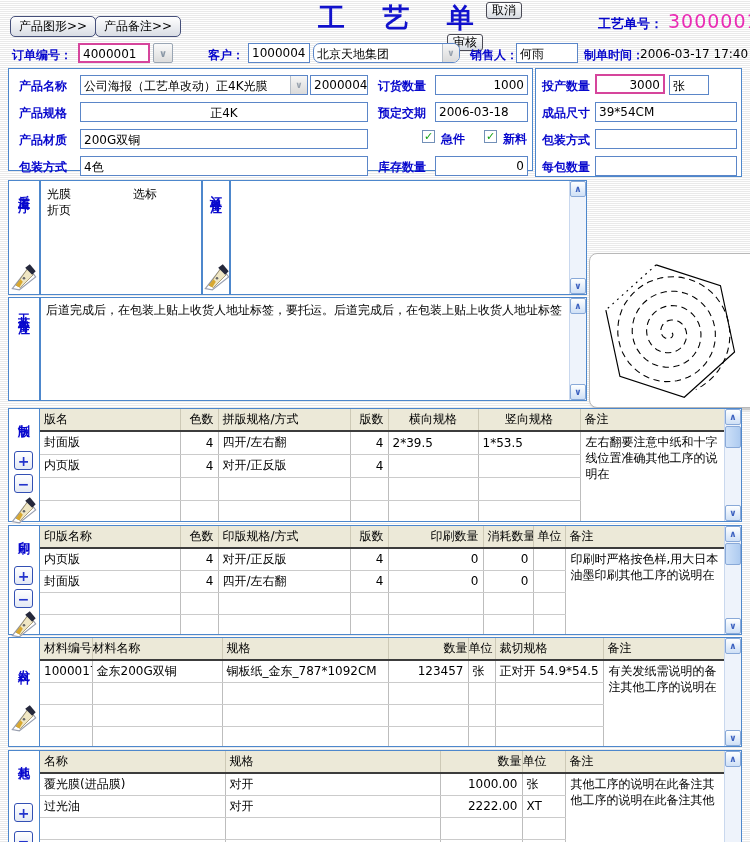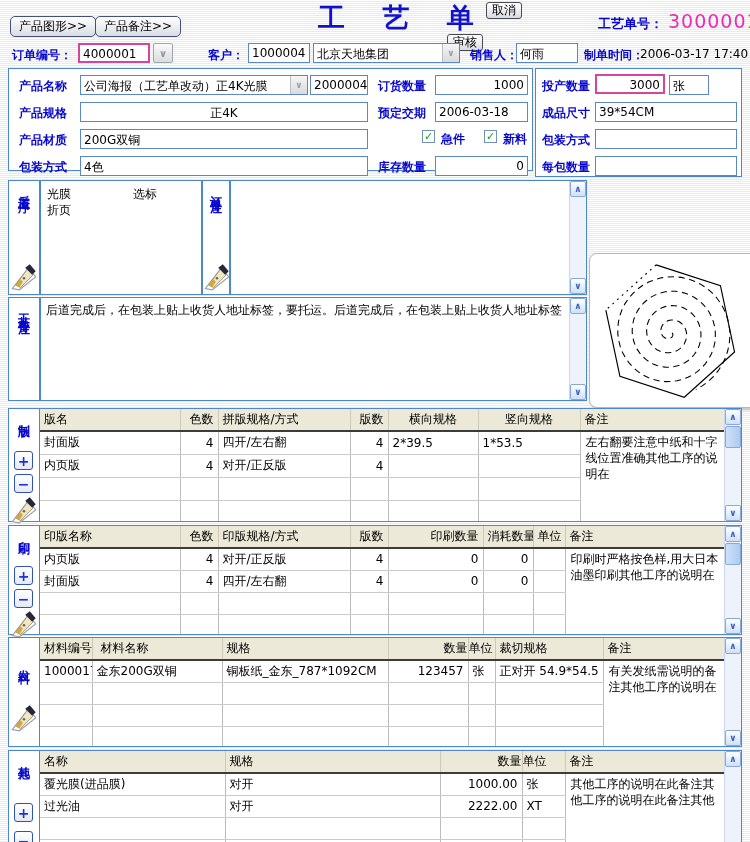--- a/index.html
+++ b/index.html
@@ -97,21 +97,21 @@
   <div class="toolbtn" style="left:10px; top:16px;">产品图形&gt;&gt;</div>
   <div class="toolbtn" style="left:95px; top:16px;">产品备注&gt;&gt;</div>
   <div class="abs lbl" style="left:598px; top:15px; font-size:13px;">工艺单号：</div>
   <div class="abs onum" style="left:668px; top:10px;">3000001</div>
 
   <div class="abs lbl" style="left:12px; top:47px;">订单编号：</div>
   <div class="inp pink" style="left:78px; top:43px; width:72px;">4000001</div>
   <div class="arrowbtn" style="left:153px; top:43px;">∨</div>
   <div class="abs lbl" style="left:208px; top:47px;">客户：</div>
   <div class="inp" style="left:248px; top:43px; width:62px;">1000004</div>
-  <div class="inp" style="left:313px; top:43px; width:147px; padding-right:18px;">
+  <div class="inp" style="left:313px; top:43px; width:147px; padding-right:18px;border-radius:7px;">
     <span>北京天地集团</span>
     <span class="inarrow">∨</span>
   </div>
   <div class="abs lbl" style="left:470px; top:47px;">销售人：</div>
   <div class="inp" style="left:516px; top:43px; width:62px;">何雨</div>
   <div class="abs lbl" style="left:584px; top:47px;">制单时间：</div>
   <div class="abs" style="left:640px; top:47px; font-size:12px;">2006-03-17 17:40</div>
 
   <div class="box" style="left:8px; top:68px; width:525px; height:103px;">
     <div class="abs lbl" style="left:10px; top:9px;">产品名称</div>
@@ -387,21 +387,21 @@
             <col style="width:130px">
             <col style="width:166px">
             <col style="width:80px">
             <col style="width:27px">
             <col style="width:108px">
             <col style="width:121px">
           </colgroup>
         <tbody>
             <tr>
           <th style="padding-right:0;">材料编号</th>
-          <th style="padding-left:8px;">材料名称</th>
+          <th style="padding-left:0;">材料名称</th>
           <th>规格</th>
           <th class="r" style="padding-right:0;">数量</th>
           <th style="padding-left:0;">单位</th>
           <th>裁切规格</th>
           <th>备注</th>
         </tr>
         <tr style="height:22px;">
           <td>1000017</td>
           <td>金东200G双铜</td>
           <td>铜板纸_金东_787*1092CM</td>

